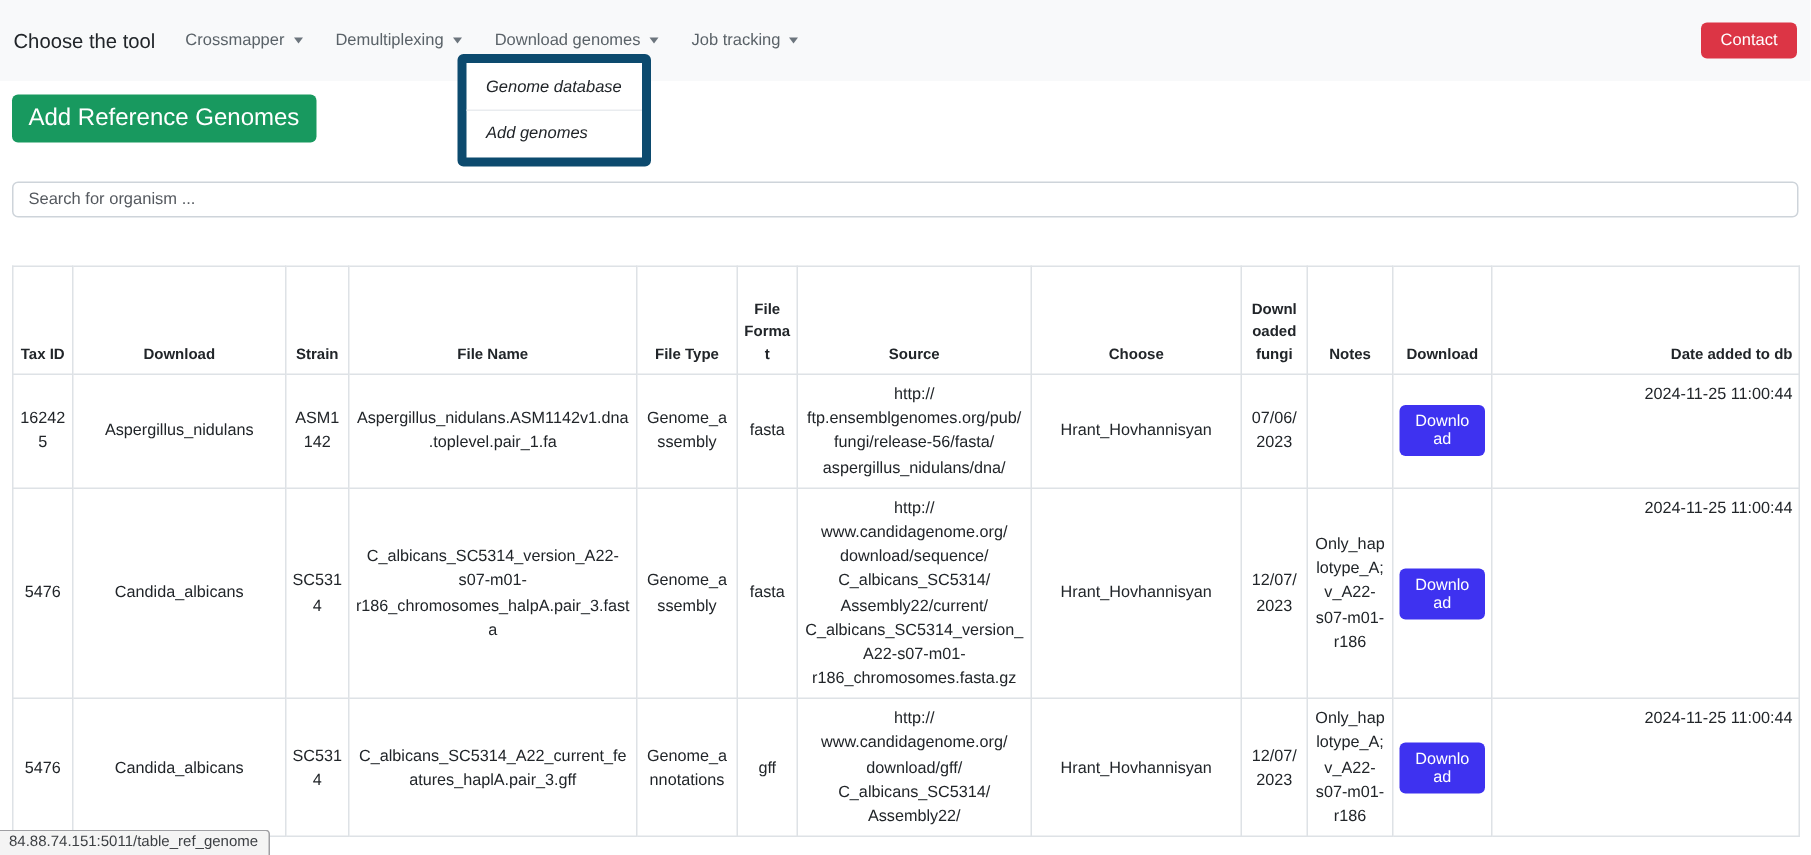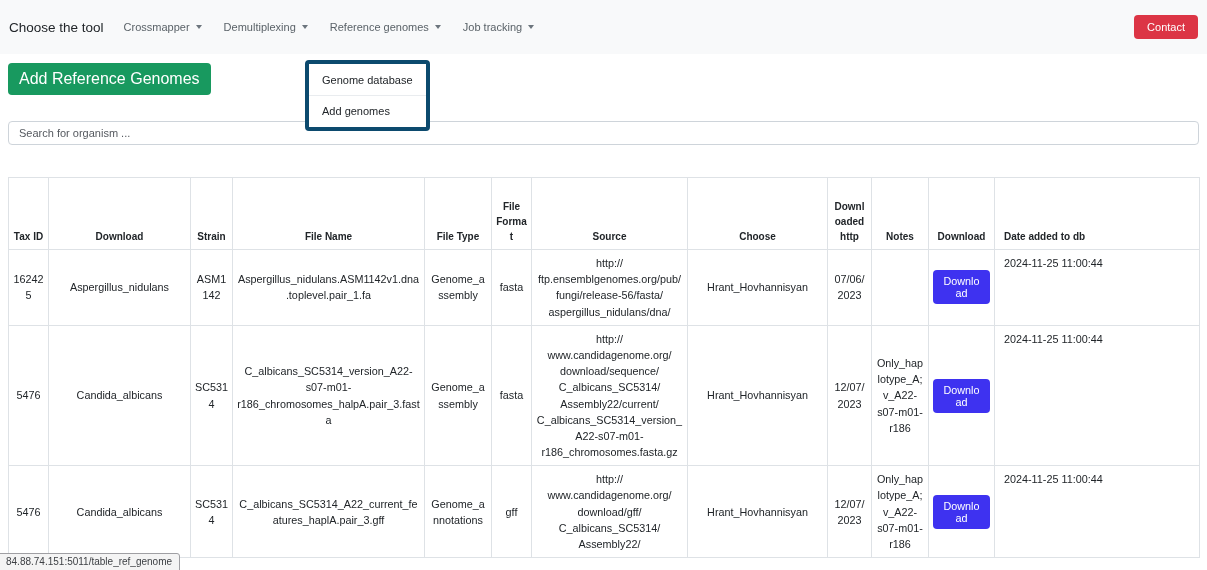--- a/index.html
+++ b/index.html
@@ -13,54 +13,54 @@
     background:#fff;color:var(--text);
     font-family:"Liberation Sans","DejaVu Sans",sans-serif;
   }
   
   .navbar{background:var(--navbg);height:54px;display:flex;align-items:center;padding:0 9px;justify-content:space-between;}
   .brand{font-size:13.5px;font-weight:500;color:#212529;margin-right:20px;cursor:default;}
   .nav-link{font-size:11px;color:var(--muted);margin-right:22px;display:inline-flex;align-items:center;gap:6px;cursor:pointer;white-space:nowrap;}
   .caret{width:0;height:0;border-left:3.5px solid transparent;border-right:3.5px solid transparent;border-top:4px solid #6c757d;display:inline-block;}
   .logout-btn{margin-left:auto;background:var(--red);color:#fff;border:0;border-radius:4px;padding:6px 13px;font-size:11px;cursor:pointer;font-family:inherit;}
   
-  .dropdown-menu{position:absolute;left:305px;top:60px;background:#fff;border:4px solid #0c4a6e;border-radius:4px;padding:5px 0;min-width:112px;z-index:50;}
+  .dropdown-menu{position:absolute;left:305px;top:36px;background:#fff;border:6px solid #0c4a6e;border-radius:4px;padding:5px 0;min-width:112px;z-index:50;font-style:italic;}
   .dropdown-item{font-size:11px;color:#212529;padding:5px 13px;white-space:nowrap;cursor:pointer;}
   .dropdown-divider{height:0;border-top:1px solid #e9ecef;margin:4px 0;}
   
   .container{padding:0 8px;}
   .add-btn{margin-top:9px;background:var(--green);color:#fff;border:0;border-radius:4px;padding:7px 11px;font-size:16px;cursor:pointer;font-family:inherit;}
   .search-input{display:block;margin-top:26px;width:100%;height:24px;border:1px solid #ced4da;border-radius:4px;padding:0 10px;font-size:11px;color:var(--text);font-family:inherit;background:#fff;}
   .search-input::placeholder{color:#55595f;opacity:1;}
   
   table{width:100%;border-collapse:collapse;table-layout:fixed;margin-top:32px;}
   th,td{border:1px solid var(--border);padding:5px 4px;text-align:center;overflow-wrap:anywhere;word-break:break-word;line-height:1.5;}
   th{font-size:10px;font-weight:bold;vertical-align:bottom;height:72px;}
   td{font-size:10.8px;vertical-align:middle;}
-  th.col-last,td.col-last{text-align:left;padding-left:9px;}
+  th.col-last,td.col-last{text-align:right;padding-left:9px;}
   td.col-last{vertical-align:top;}
   .dl-btn{background:var(--blue);color:#fff;border:0;border-radius:4px;padding:5px 9px;font-size:10.8px;cursor:pointer;font-family:inherit;}
   
   .status-bar{position:fixed;left:-2px;bottom:-1px;background:#f4f4f4;border:1px solid #9f9fa3;border-radius:0 3px 0 0;padding:2px 7px 3px;font-size:10px;color:#3c3f43;z-index:99;}
 </style>
 </head>
 <body>
 
 <nav class="navbar">
   <span class="brand">Choose the tool</span>
   <span class="nav-link">
     <span>Crossmapper</span>
     <span class="caret"></span>
   </span>
   <span class="nav-link">
     <span>Demultiplexing</span>
     <span class="caret"></span>
   </span>
   <span class="nav-link">
-    <span>Reference genomes</span>
+    <span>Download genomes</span>
     <span class="caret"></span>
   </span>
   <span class="nav-link">
     <span>Job tracking</span>
     <span class="caret"></span>
   </span>
   <button class="logout-btn">Contact</button>
 </nav>
 
 <div class="dropdown-menu">
@@ -92,21 +92,21 @@
     <thead>
         <tr>
           <th>Tax ID</th>
           <th>Download</th>
           <th>Strain</th>
           <th>File Name</th>
           <th>File Type</th>
           <th>File Format</th>
           <th>Source</th>
           <th>Choose</th>
-          <th>Downloaded http</th>
+          <th>Downloaded fungi</th>
           <th>Notes</th>
           <th>Download</th>
           <th class="col-last">Date added to db</th>
         </tr>
       </thead>
     <tbody>
         <tr>
           <td>162425</td>
           <td>Aspergillus_nidulans</td>
           <td>ASM1142</td>

